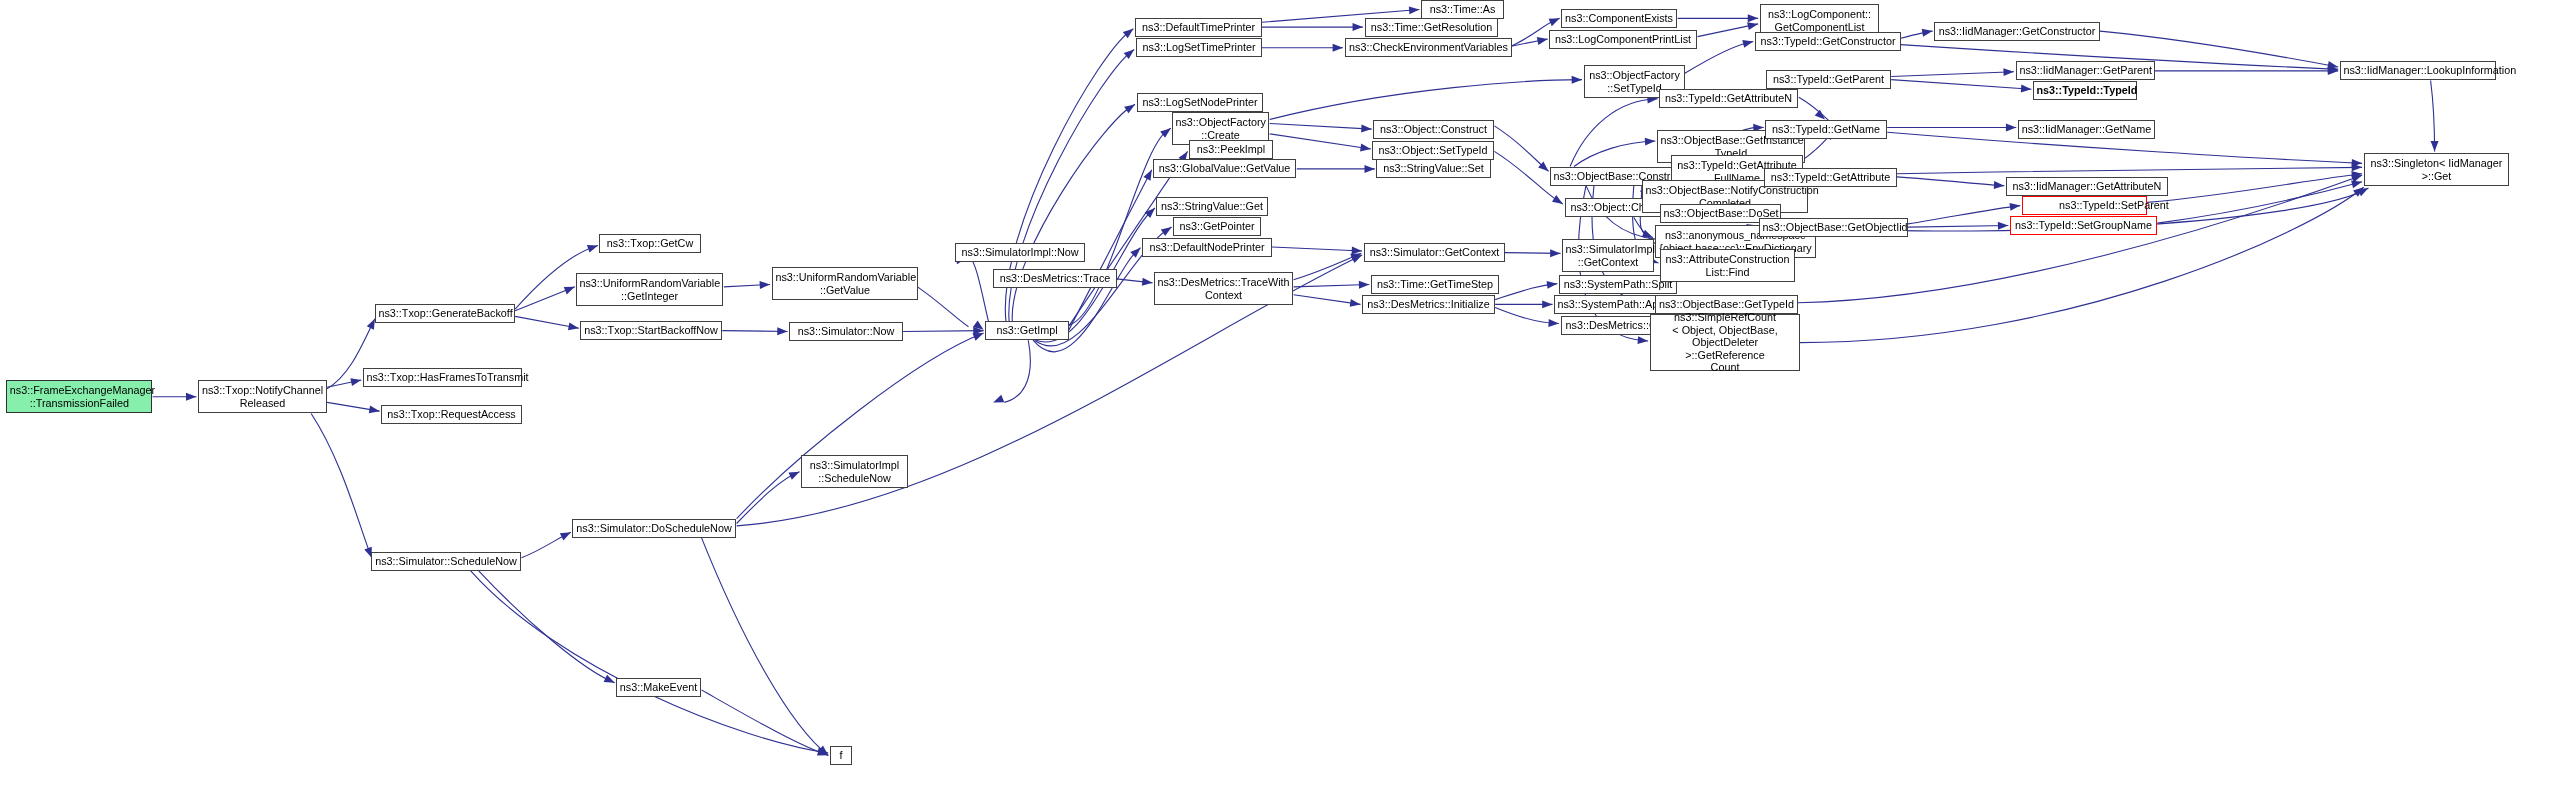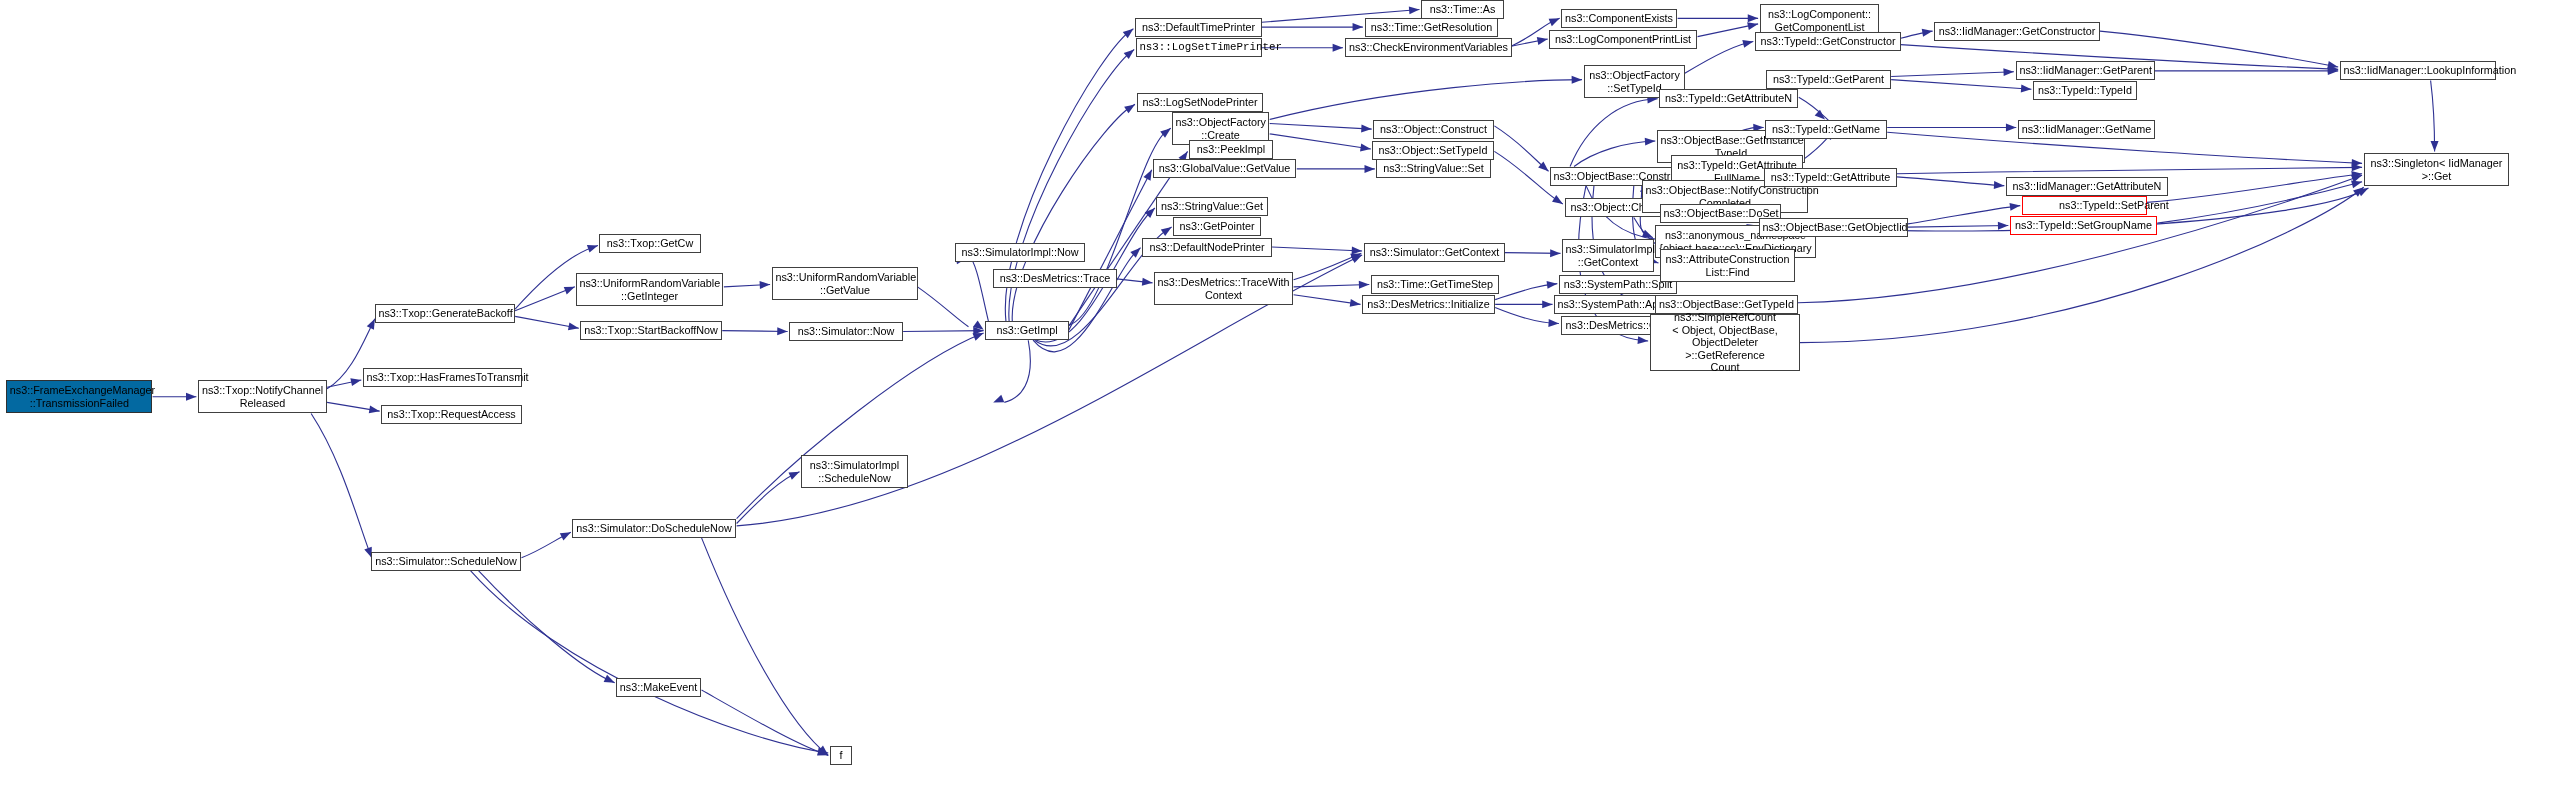--- a/index.html
+++ b/index.html
@@ -23,21 +23,21 @@
     line-height:12.4px;
     display:flex;
     align-items:center;
     justify-content:center;
     text-align:center;
     padding:0.8px 2.4px;
     white-space:pre-line;
     z-index:5;
   }
   .node.root{
-    background:#0369a1;
+    background:#86efac;
     border:0.8px solid #303030;
   }
   .node.red{
     border:0.8px solid #ff0000;
   }
   .node span{display:block;width:100%;}
 </style>
 </head>
 <body>
 
@@ -236,21 +236,21 @@
 ::GetValue</span></div>
     <div class="node" style="left: 789px; top: 322px; width: 114px; height: 19px;"><span>ns3::Simulator::Now</span></div>
     <div class="node" style="left: 955px; top: 243px; width: 130px; height: 19px;"><span>ns3::SimulatorImpl::Now</span></div>
     <div class="node" style="left: 801px; top: 455px; width: 107px; height: 33px;"><span>ns3::SimulatorImpl
 ::ScheduleNow</span></div>
     <div class="node" style="left: 572px; top: 519px; width: 164px; height: 19px;"><span>ns3::Simulator::DoScheduleNow</span></div>
     <div class="node" style="left: 616px; top: 678px; width: 85px; height: 19px;"><span>ns3::MakeEvent</span></div>
     <div class="node" style="left: 830px; top: 746px; width: 22px; height: 19px;"><span>f</span></div>
     <div class="node" style="left: 985px; top: 321px; width: 84px; height: 19px;"><span>ns3::GetImpl</span></div>
     <div class="node" style="left: 1135px; top: 17.5px; width: 127px; height: 19px;"><span>ns3::DefaultTimePrinter</span></div>
-    <div class="node" style="left: 1136px; top: 38px; width: 126px; height: 19px; font-family: Liberation Mono, monospace;"><span>ns3::LogSetTimePrinter</span></div>
+    <div class="node" style="left: 1136px; top: 38px; width: 126px; height: 19px;"><span>ns3::LogSetTimePrinter</span></div>
     <div class="node" style="left: 1137px; top: 93px; width: 126px; height: 19px;"><span>ns3::LogSetNodePrinter</span></div>
     <div class="node" style="left: 1172px; top: 112px; width: 97px; height: 33px;"><span>ns3::ObjectFactory
 ::Create</span></div>
     <div class="node" style="left: 1189px; top: 140px; width: 84px; height: 19px;"><span>ns3::PeekImpl</span></div>
     <div class="node" style="left: 1153px; top: 159px; width: 143px; height: 19px;"><span>ns3::GlobalValue::GetValue</span></div>
     <div class="node" style="left: 1156px; top: 197px; width: 112px; height: 19px;"><span>ns3::StringValue::Get</span></div>
     <div class="node" style="left: 1173px; top: 217px; width: 88px; height: 19px;"><span>ns3::GetPointer</span></div>
     <div class="node" style="left: 1142px; top: 238px; width: 130px; height: 19px;"><span>ns3::DefaultNodePrinter</span></div>
     <div class="node" style="left: 993px; top: 269px; width: 124px; height: 19px;"><span>ns3::DesMetrics::Trace</span></div>
     <div class="node" style="left: 1154px; top: 272px; width: 139px; height: 33px;"><span>ns3::DesMetrics::TraceWith
@@ -294,21 +294,21 @@
 &lt; Object, ObjectBase,
 ObjectDeleter &gt;::GetReference
 Count</span></div>
     <div class="node" style="left: 1766px; top: 70px; width: 125px; height: 19px;"><span>ns3::TypeId::GetParent</span></div>
     <div class="node" style="left: 1765px; top: 120px; width: 122px; height: 19px;"><span>ns3::TypeId::GetName</span></div>
     <div class="node" style="left: 1764px; top: 168px; width: 133px; height: 19px;"><span>ns3::TypeId::GetAttribute</span></div>
     <div class="node" style="left: 1759px; top: 218px; width: 149px; height: 19px;"><span>ns3::ObjectBase::GetObjectIid</span></div>
     <div class="node" style="left: 1755px; top: 32px; width: 146px; height: 19px;"><span>ns3::TypeId::GetConstructor</span></div>
     <div class="node" style="left: 1934px; top: 21.5px; width: 166px; height: 19px;"><span>ns3::IidManager::GetConstructor</span></div>
     <div class="node" style="left: 2016px; top: 61px; width: 139px; height: 19px;"><span>ns3::IidManager::GetParent</span></div>
-    <div class="node" style="left: 2033px; top: 81px; width: 104px; height: 19px;"><span>ns3::TypeId::TypeId</span></div>
+    <div class="node" style="left: 2033px; top: 81px; width: 104px; height: 19px; font-weight: bold;"><span>ns3::TypeId::TypeId</span></div>
     <div class="node" style="left: 2018px; top: 120px; width: 137px; height: 19px;"><span>ns3::IidManager::GetName</span></div>
     <div class="node" style="left: 2006px; top: 177px; width: 162px; height: 19px;"><span>ns3::IidManager::GetAttributeN</span></div>
     <div class="node red" style="left: 2022px; top: 196px; width: 125px; height: 19px; padding-left: 36px;"><span>ns3::TypeId::SetParent</span></div>
     <div class="node red" style="left: 2010px; top: 216px; width: 147px; height: 19px;"><span>ns3::TypeId::SetGroupName</span></div>
     <div class="node" style="left: 2340px; top: 61px; width: 156px; height: 19px;"><span>ns3::IidManager::LookupInformation</span></div>
     <div class="node" style="left: 2364px; top: 153px; width: 145px; height: 33px;"><span>ns3::Singleton&lt; IidManager
 &gt;::Get</span></div>
   </div>
 
 

